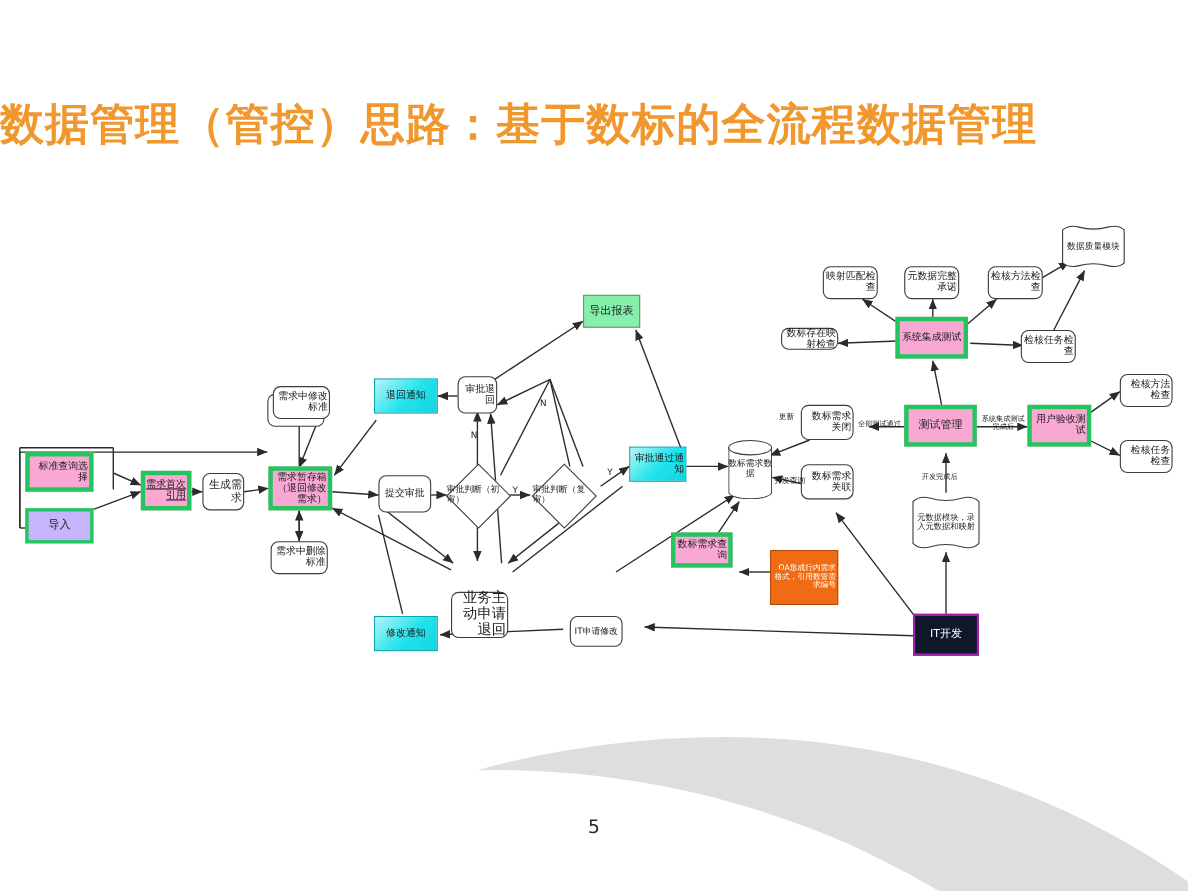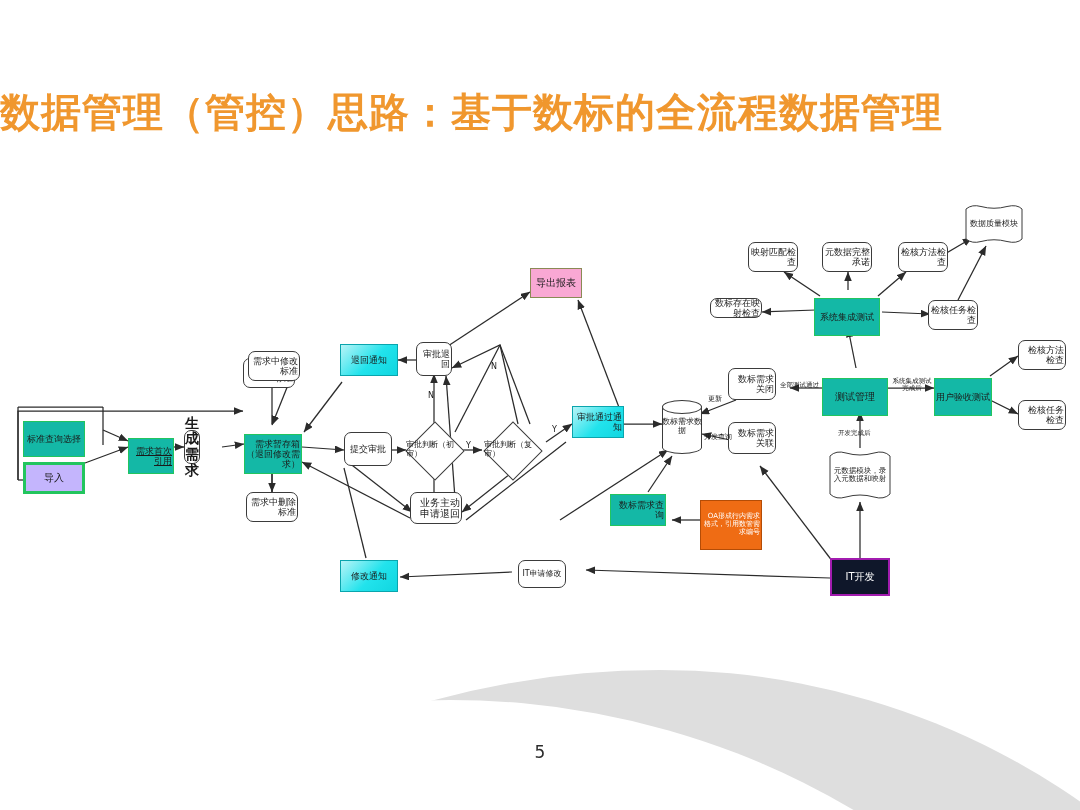--- a/index.html
+++ b/index.html
@@ -66,24 +66,24 @@
     position:absolute;
     box-sizing:border-box;
     display:flex; align-items:center; justify-content:center;
     text-align:right;
     color:#1b1b1b;
     line-height:1.12;
     z-index:5;
     padding:1px;
     word-break:break-all;
   }
-  .n-rect{ background:#14b8a6; border:1px solid #22c55e;margin-top:10px; }
+  .n-rect{ background:#f9a8d4; border:4px solid #22c55e; }
   .n-round{ background:#ffffff; border:1px solid #3b3b3b; border-radius:7px; }
   .n-yellow{ background:#c4b5fd; border:3px solid #22c55e; }
-  .n-yellow2{ background:#f9a8d4; border:1px solid #8a8a55; }
+  .n-yellow2{ background:#86efac; border:1px solid #8a8a55; }
   .n-cyan{
     background:linear-gradient(135deg,#b9f4f7 0%,#22e3ec 55%,#10d6e0 100%);
     border:1px solid #0aa5ad;
   }
   .n-orange{ background:#0f172a; border:2px solid #a21caf; color:#ffffff; }
   .n-orange-sm{ background:#ef6c14; border:1px solid #b44c06; color:#ffffff; }
 
   
   .n-diamond{
     position:absolute;
@@ -268,21 +268,21 @@
     </div>
 
     <div class="node n-yellow" style="left:23px;top:462px;width:62px;height:32px;font-size:10px;">
       <span>导入</span>
     </div>
 
     <div class="node n-rect" style="left:128px;top:428px;width:46px;height:36px;font-size:9px;text-decoration:underline;">
       <span>需求首次引用</span>
     </div>
 
-    <div class="node n-round" style="left:184px;top:430px;width:16px;height:34px;font-size:14px;font-weight:bold;">
+    <div class="node n-round" style="left:184px;top:430px;width:38px;height:34px;font-size:10px;">
       <span>生成需求</span>
     </div>
 
     <div class="node n-round" style="left:243px;top:358px;width:52px;height:30px;font-size:9px;">
       <span>需求中增加标准</span>
     </div>
 
     <div class="node n-round" style="left:248px;top:351px;width:52px;height:30px;font-size:9px;">
       <span>需求中修改标准</span>
     </div>
@@ -322,21 +322,21 @@
     </div>
 
     <div class="node n-cyan" style="left:572px;top:406px;width:52px;height:32px;font-size:9px;">
       <span>审批通过通知</span>
     </div>
 
     <div class="node n-yellow2" style="left:530px;top:268px;width:52px;height:30px;font-size:10px;">
       <span>导出报表</span>
     </div>
 
-    <div class="node n-round" style="left:410px;top:492px;width:52px;height:32px;font-size:10px;">
+    <div class="node n-round" style="left:410px;top:538px;width:52px;height:42px;font-size:13px;">
       <span>业务主动申请退回</span>
     </div>
 
     <div class="node n-cyan" style="left:340px;top:560px;width:58px;height:32px;font-size:9px;">
       <span>修改通知</span>
     </div>
 
     <div class="node n-round" style="left:518px;top:560px;width:48px;height:28px;font-size:8px;">
       <span>IT申请修改</span>
     </div>
@@ -425,21 +425,21 @@
 
     <div class="node n-round" style="left:1018px;top:400px;width:48px;height:30px;font-size:9px;">
       <span>检核任务检查</span>
     </div>
 
     <div class="elabel" style="left:428px;top:392px;font-size:8px;">N</div>
     <div class="elabel" style="left:491px;top:363px;font-size:8px;">N</div>
     <div class="elabel" style="left:466px;top:442px;font-size:8px;">Y</div>
     <div class="elabel" style="left:552px;top:426px;font-size:8px;">Y</div>
 
-    <div class="elabel" style="left:708px;top:396px;font-size:7px;">更新</div>
+    <div class="elabel" style="left:708px;top:376px;font-size:7px;">更新</div>
     <div class="elabel" style="left:704px;top:434px;font-size:7px;">开发查询</div>
     <div class="elabel" style="left:780px;top:382px;font-size:6.5px;">全部测试通过</div>
     <div class="elabel wrap" style="left:890px;top:378px;width:44px;font-size:6.5px;">系统集成测试完成后</div>
     <div class="elabel" style="left:838px;top:430px;font-size:6.5px;">开发完成后</div>
 
   </div>
 
   <div class="pagenum">5</div>
 </div>
 

